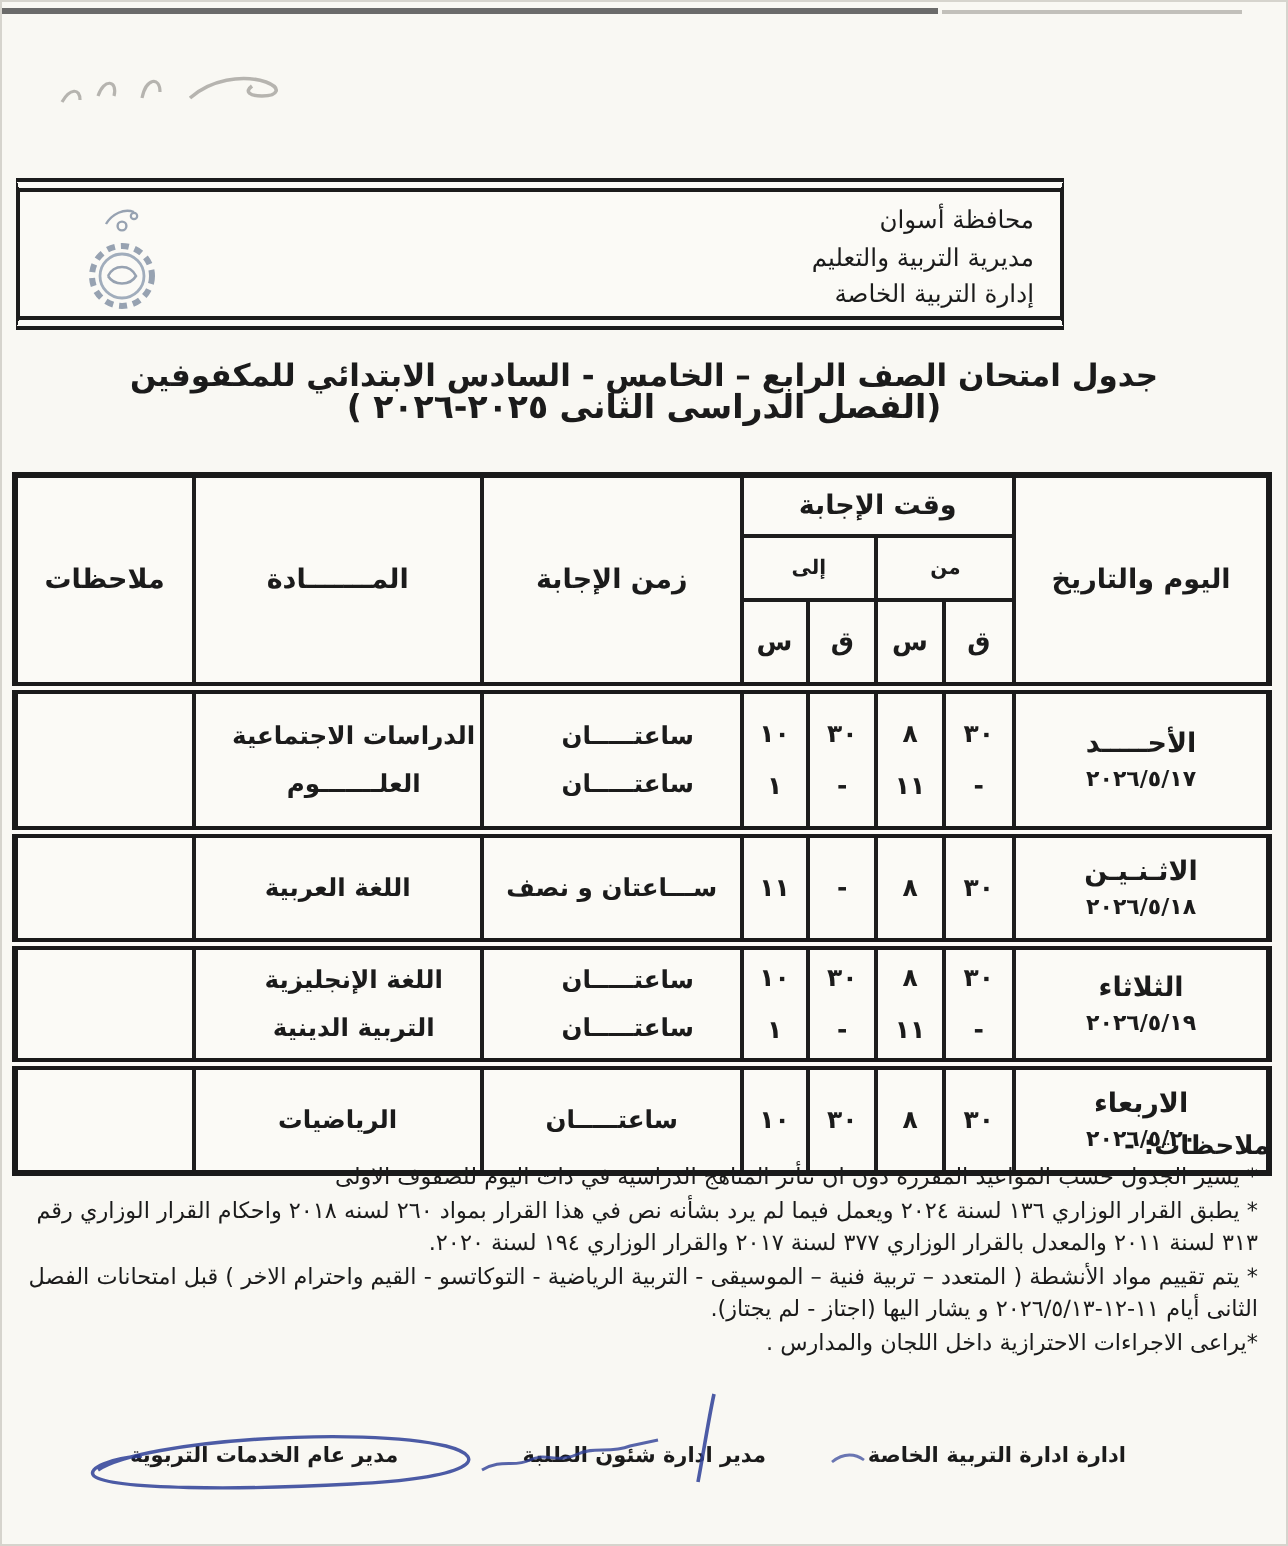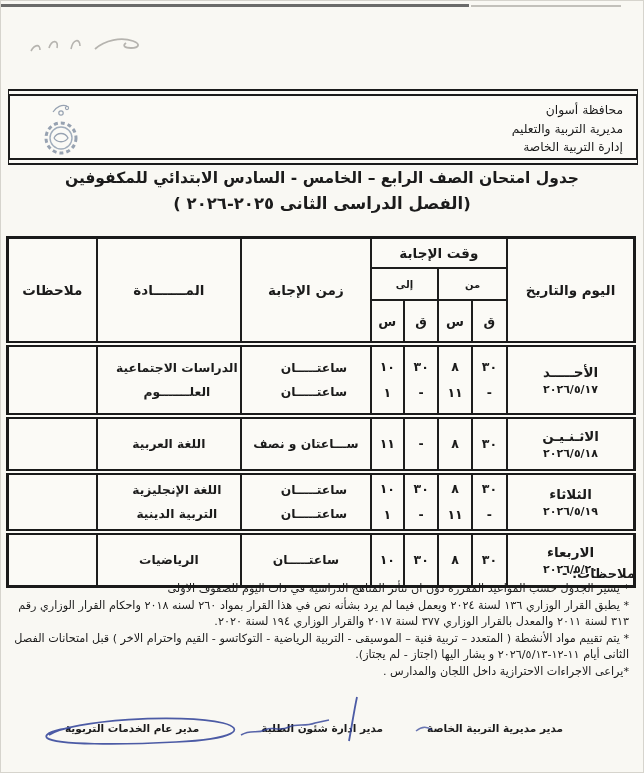--- a/index.html
+++ b/index.html
@@ -7,28 +7,28 @@
     position:relative; width:644px; height:773px; margin:0 auto;
     background:#f9f8f3; overflow:hidden; box-sizing:border-box;
     border:1px solid #d6d4cd;
     font-family:"DejaVu Sans", sans-serif; color:#1b1b1b; direction:rtl;
   }
   .artifact-top   { position:absolute; top:3px;  left:0;     width:468px; height:3px; background:#474747; opacity:.8; }
   .artifact-top2  { position:absolute; top:4px;  left:470px; width:150px; height:2px; background:#c2c0ba; }
   .pencil         { position:absolute; top:16px; left:22px;  }
 
   .letterhead {
-    position:absolute; top:88px; left:7px; width:630px; height:76px; box-sizing:border-box;
+    position:absolute; top:88px; left:7px; width:524px; height:76px; box-sizing:border-box;
     background:#fbfaf6;
     border:2px solid #1c1c1c; border-top:7px double #1c1c1c; border-bottom:7px double #1c1c1c;padding-left:16px;
   }
   .letterhead-lines { position:absolute; top:5px; right:13px; text-align:right; font-size:12.3px; line-height:1.52; font-weight:500; }
   .emblem { position:absolute; left:28px; top:4px; opacity:.85; }
 
-  .doc-title    { position:absolute; top:168px; width:100%; text-align:center; font-weight:bold; font-size:15.5px; letter-spacing:0; }
+  .doc-title    { position:absolute; top:178px; width:100%; text-align:center; font-weight:bold; font-size:15.5px; letter-spacing:0; }
   .doc-subtitle { position:absolute; top:193px; width:100%; text-align:center; font-weight:bold; font-size:16.5px; }
 
   table.exam { position:absolute; top:235px; right:7px; width:630px; border-collapse:collapse; table-layout:fixed; background:#fbfaf6; border:3px solid #1a1a1a; }
   table.exam th, table.exam td { border:2px solid #1d1d1d; padding:0; text-align:center; vertical-align:middle; font-weight:bold; overflow:hidden; }
   tr.h1 th { height:28px; font-size:13.5px; }
   tr.h2 th { height:30px; font-size:10px; }
   tr.h3 th { height:40px; font-size:13px; }
   th.span3 { font-size:13.5px; line-height:1.35; }
   tr.data > td { border-top:6px double #1a1a1a; }
   tr.r0 > td { height:66px; }
@@ -263,21 +263,21 @@
 
   <div class="notes">
     <div class="notes-heading">ملاحظات: -</div>
     <div class="note-item">* يسير الجدول حسب المواعيد المقررة دون ان تتأثر المناهج الدراسية في ذات اليوم للصفوف الاولى</div>
     <div class="note-item">* يطبق القرار الوزاري ١٣٦ لسنة ٢٠٢٤ ويعمل فيما لم يرد بشأنه نص في هذا القرار بمواد ٢٦٠ لسنه ٢٠١٨ واحكام القرار الوزاري رقم ٣١٣ لسنة ٢٠١١ والمعدل بالقرار الوزاري ٣٧٧ لسنة ٢٠١٧ والقرار الوزاري ١٩٤ لسنة ٢٠٢٠.</div>
     <div class="note-item">* يتم تقييم مواد الأنشطة ( المتعدد – تربية فنية – الموسيقى - التربية الرياضية - التوكاتسو - القيم واحترام الاخر ) قبل امتحانات الفصل الثانى أيام ١١-١٢-٢٠٢٦/٥/١٣ و يشار اليها (اجتاز - لم يجتاز).</div>
     <div class="note-item">*يراعى الاجراءات الاحترازية داخل اللجان والمدارس .</div>
   </div>
 
   <div class="footer">
-    <span class="sig-special">مدير مديرية التربية الخاصة</span>
+    <span class="sig-special">ادارة ادارة التربية الخاصة</span>
     <span class="sig-students">مدير ادارة شئون الطلبة</span>
     <span class="sig-services">مدير عام الخدمات التربوية</span>
   </div>
 
   <div class="sig-overlay">
     <svg width="644" height="80" viewBox="0 0 644 80">
       <path d="M48 48 C 70 33, 180 26, 222 36 C 245 42, 235 52, 175 55 C 120 58, 55 58, 46 51 C 42 47, 55 42, 70 41" fill="none" stroke="#2e3f96" stroke-width="1.7" opacity="0.85"></path>
       <path d="M240 48 c 10 -6 16 -1 24 -5 c 8 -4 14 2 24 -3 c 8 -4 16 0 26 -4 l 14 -3" fill="none" stroke="#2e3f96" stroke-width="1.5" opacity="0.8"></path>
       <path d="M356 10 C 353 24, 351 38, 348 54" fill="none" stroke="#2e3f96" stroke-width="1.8" opacity="0.85"></path>
       <path d="M415 44 c 6 -5 12 -4 16 -1" fill="none" stroke="#2e3f96" stroke-width="1.4" opacity="0.7"></path>

